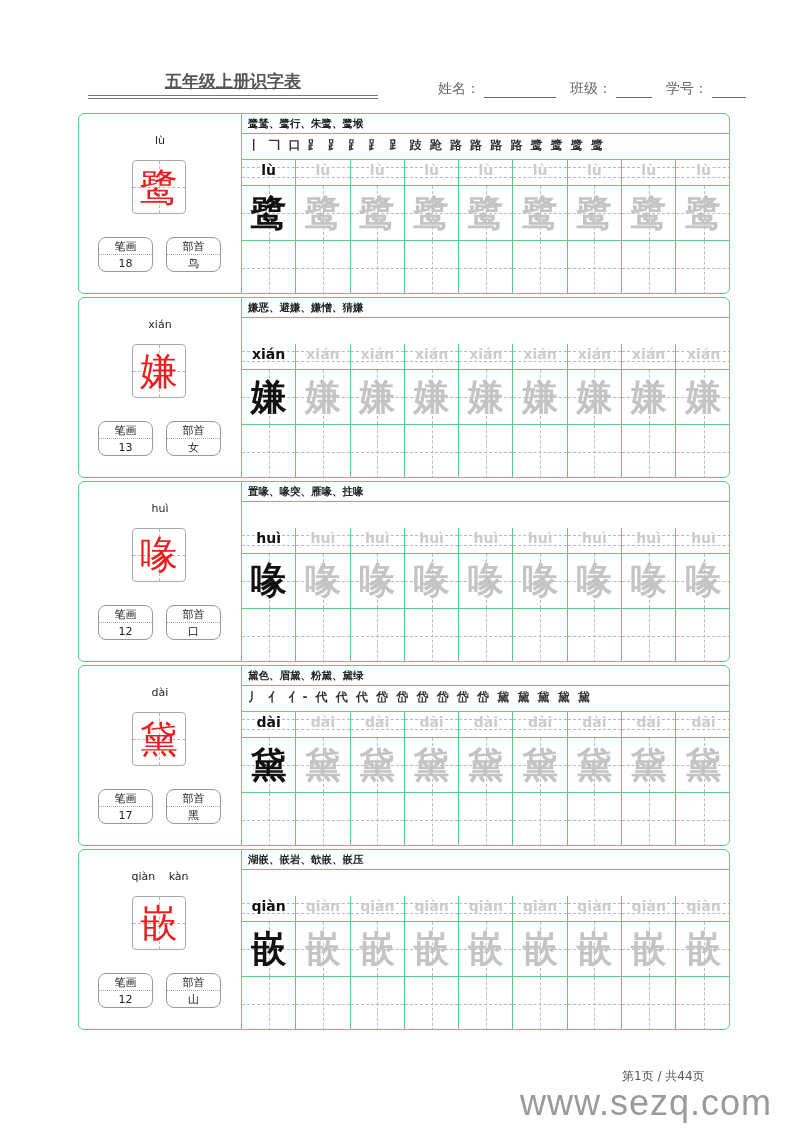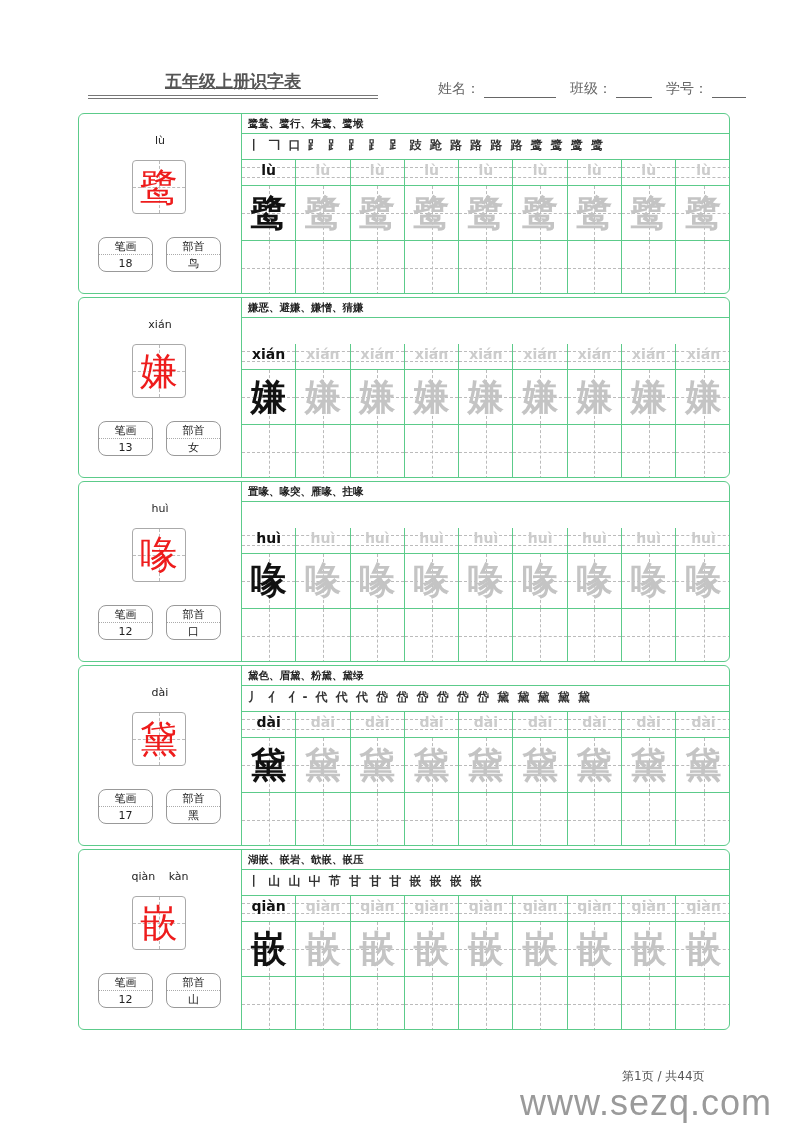--- a/index.html
+++ b/index.html
@@ -753,21 +753,20 @@
           <div class="lbl">笔画</div>
           <div class="val">12</div>
         </div>
         <div class="info-box" style="left:87px">
           <div class="lbl">部首</div>
           <div class="val">山</div>
         </div>
       </div>
       <div class="right">
         <div class="words-row">湖嵌、嵌岩、欹嵌、嵌压</div>
-        <div class="strokes-row"><span>丨</span> <span>山</span> <span>山</span> <span>屮</span> <span>芇</span> <span>甘</span> <span>甘</span> <span>甘</span> <span>嵌</span> <span>嵌</span> <span>嵌</span> <span>嵌</span></div>
         <div class="grid">
           <div class="col">
         <div class="py-cell dark">
           <div class="l1"></div>
               <div class="l2"></div>
           <div class="txt">qiàn</div>
         </div>
         <div class="ch-cell dark">
           <div class="vh"></div>
               <div class="hh"></div>

